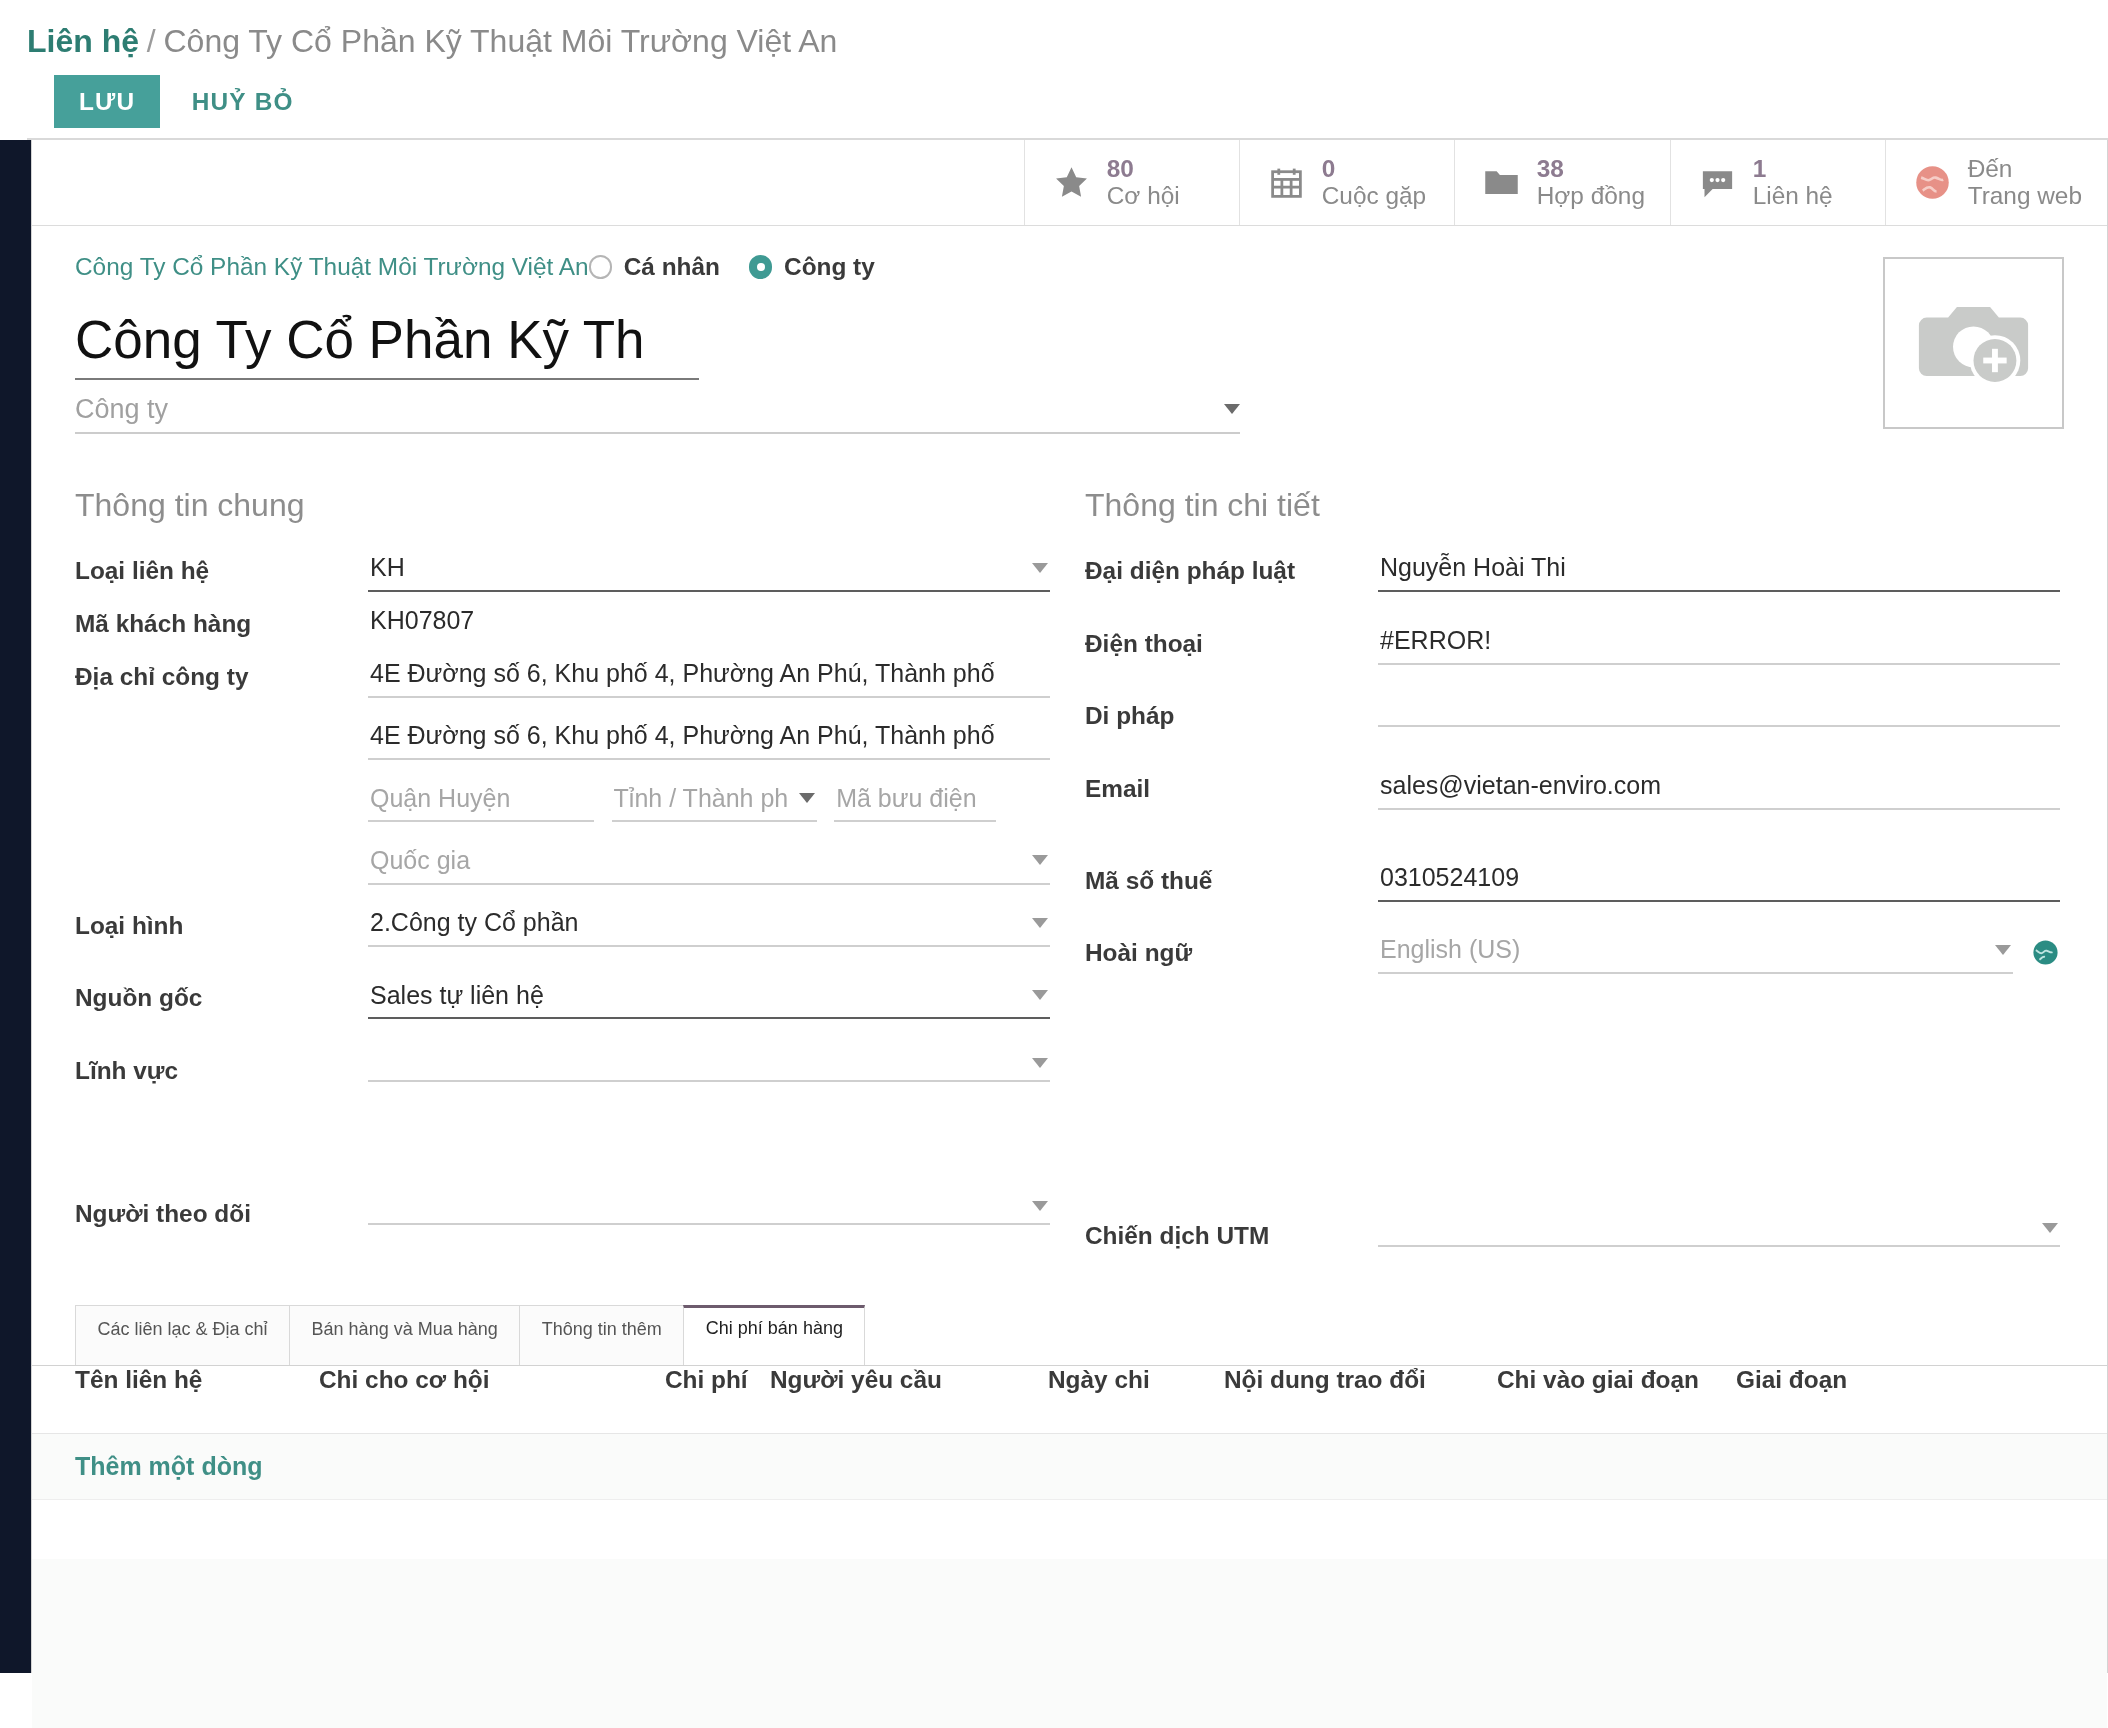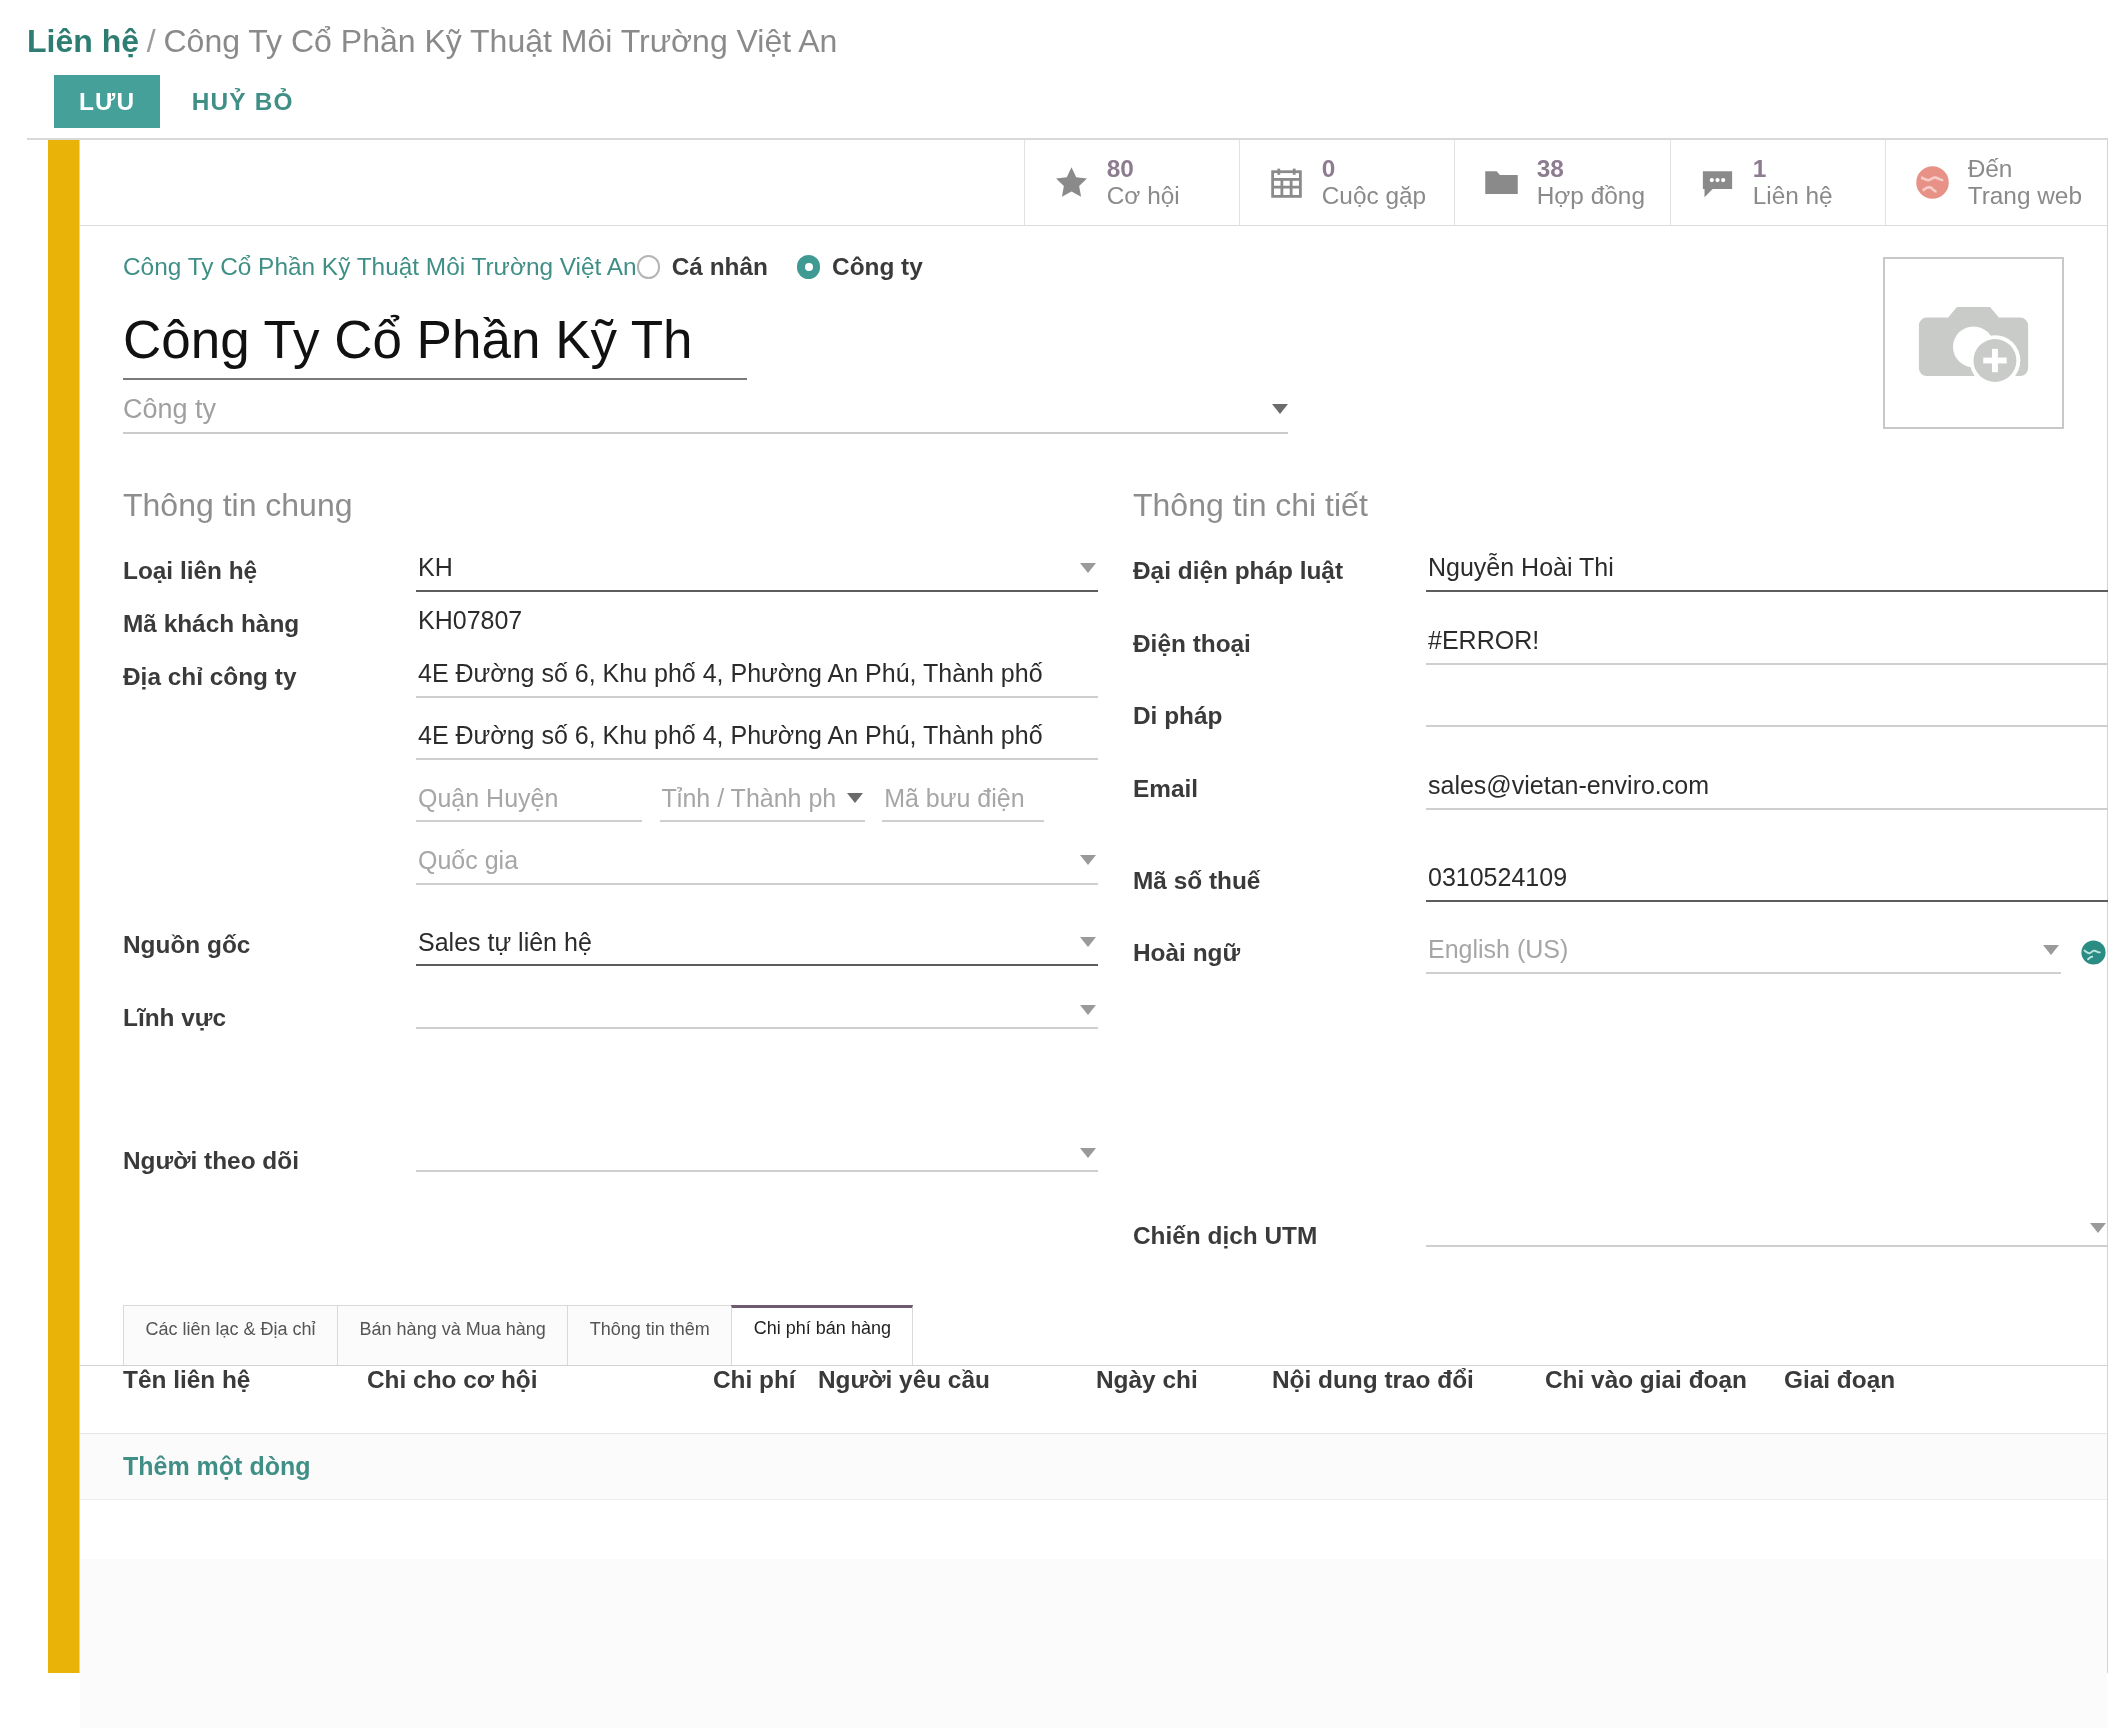--- a/index.html
+++ b/index.html
@@ -72,25 +72,24 @@
   }
 
   .hr-top {
     border-top: 2px solid #d9d9d9;
     margin-top: 9.8px;
   }
 
   
   .page-frame {
     position: relative;
-    background: #eab308;
+    background: #0f172a;
     padding: 0 0 0 31px;
     box-sizing: border-box;
     height: 1533px;
-    margin-left: 48px;
   }
   .sheet {
     background: #ffffff;
     border: 1px solid #d4d4d4;
     border-top: none;
     border-bottom: none;
     height: 100%;
     box-sizing: border-box;
     position: relative;
   }
@@ -535,20 +534,29 @@
               </div>
               <div class="gap"></div>
               <div class="fline under">
                 <span class="ph">Quốc gia</span>
                 <span class="caret light"></span>
               </div>
               <div class="gap"></div>
             </div>
           </div>
 
+          <div class="frow">
+            <div class="flabel">Loại hình</div>
+            <div class="fctrl">
+              <div class="fline under">
+                <span class="val">2.Công ty Cổ phần</span>
+                <span class="caret light"></span>
+              </div>
+            </div>
+          </div>
           <div class="gap"></div>
 
           <div class="frow">
             <div class="flabel">Nguồn gốc</div>
             <div class="fctrl">
               <div class="fline under-dark">
                 <span class="val">Sales tự liên hệ</span>
                 <span class="caret light"></span>
               </div>
             </div>

